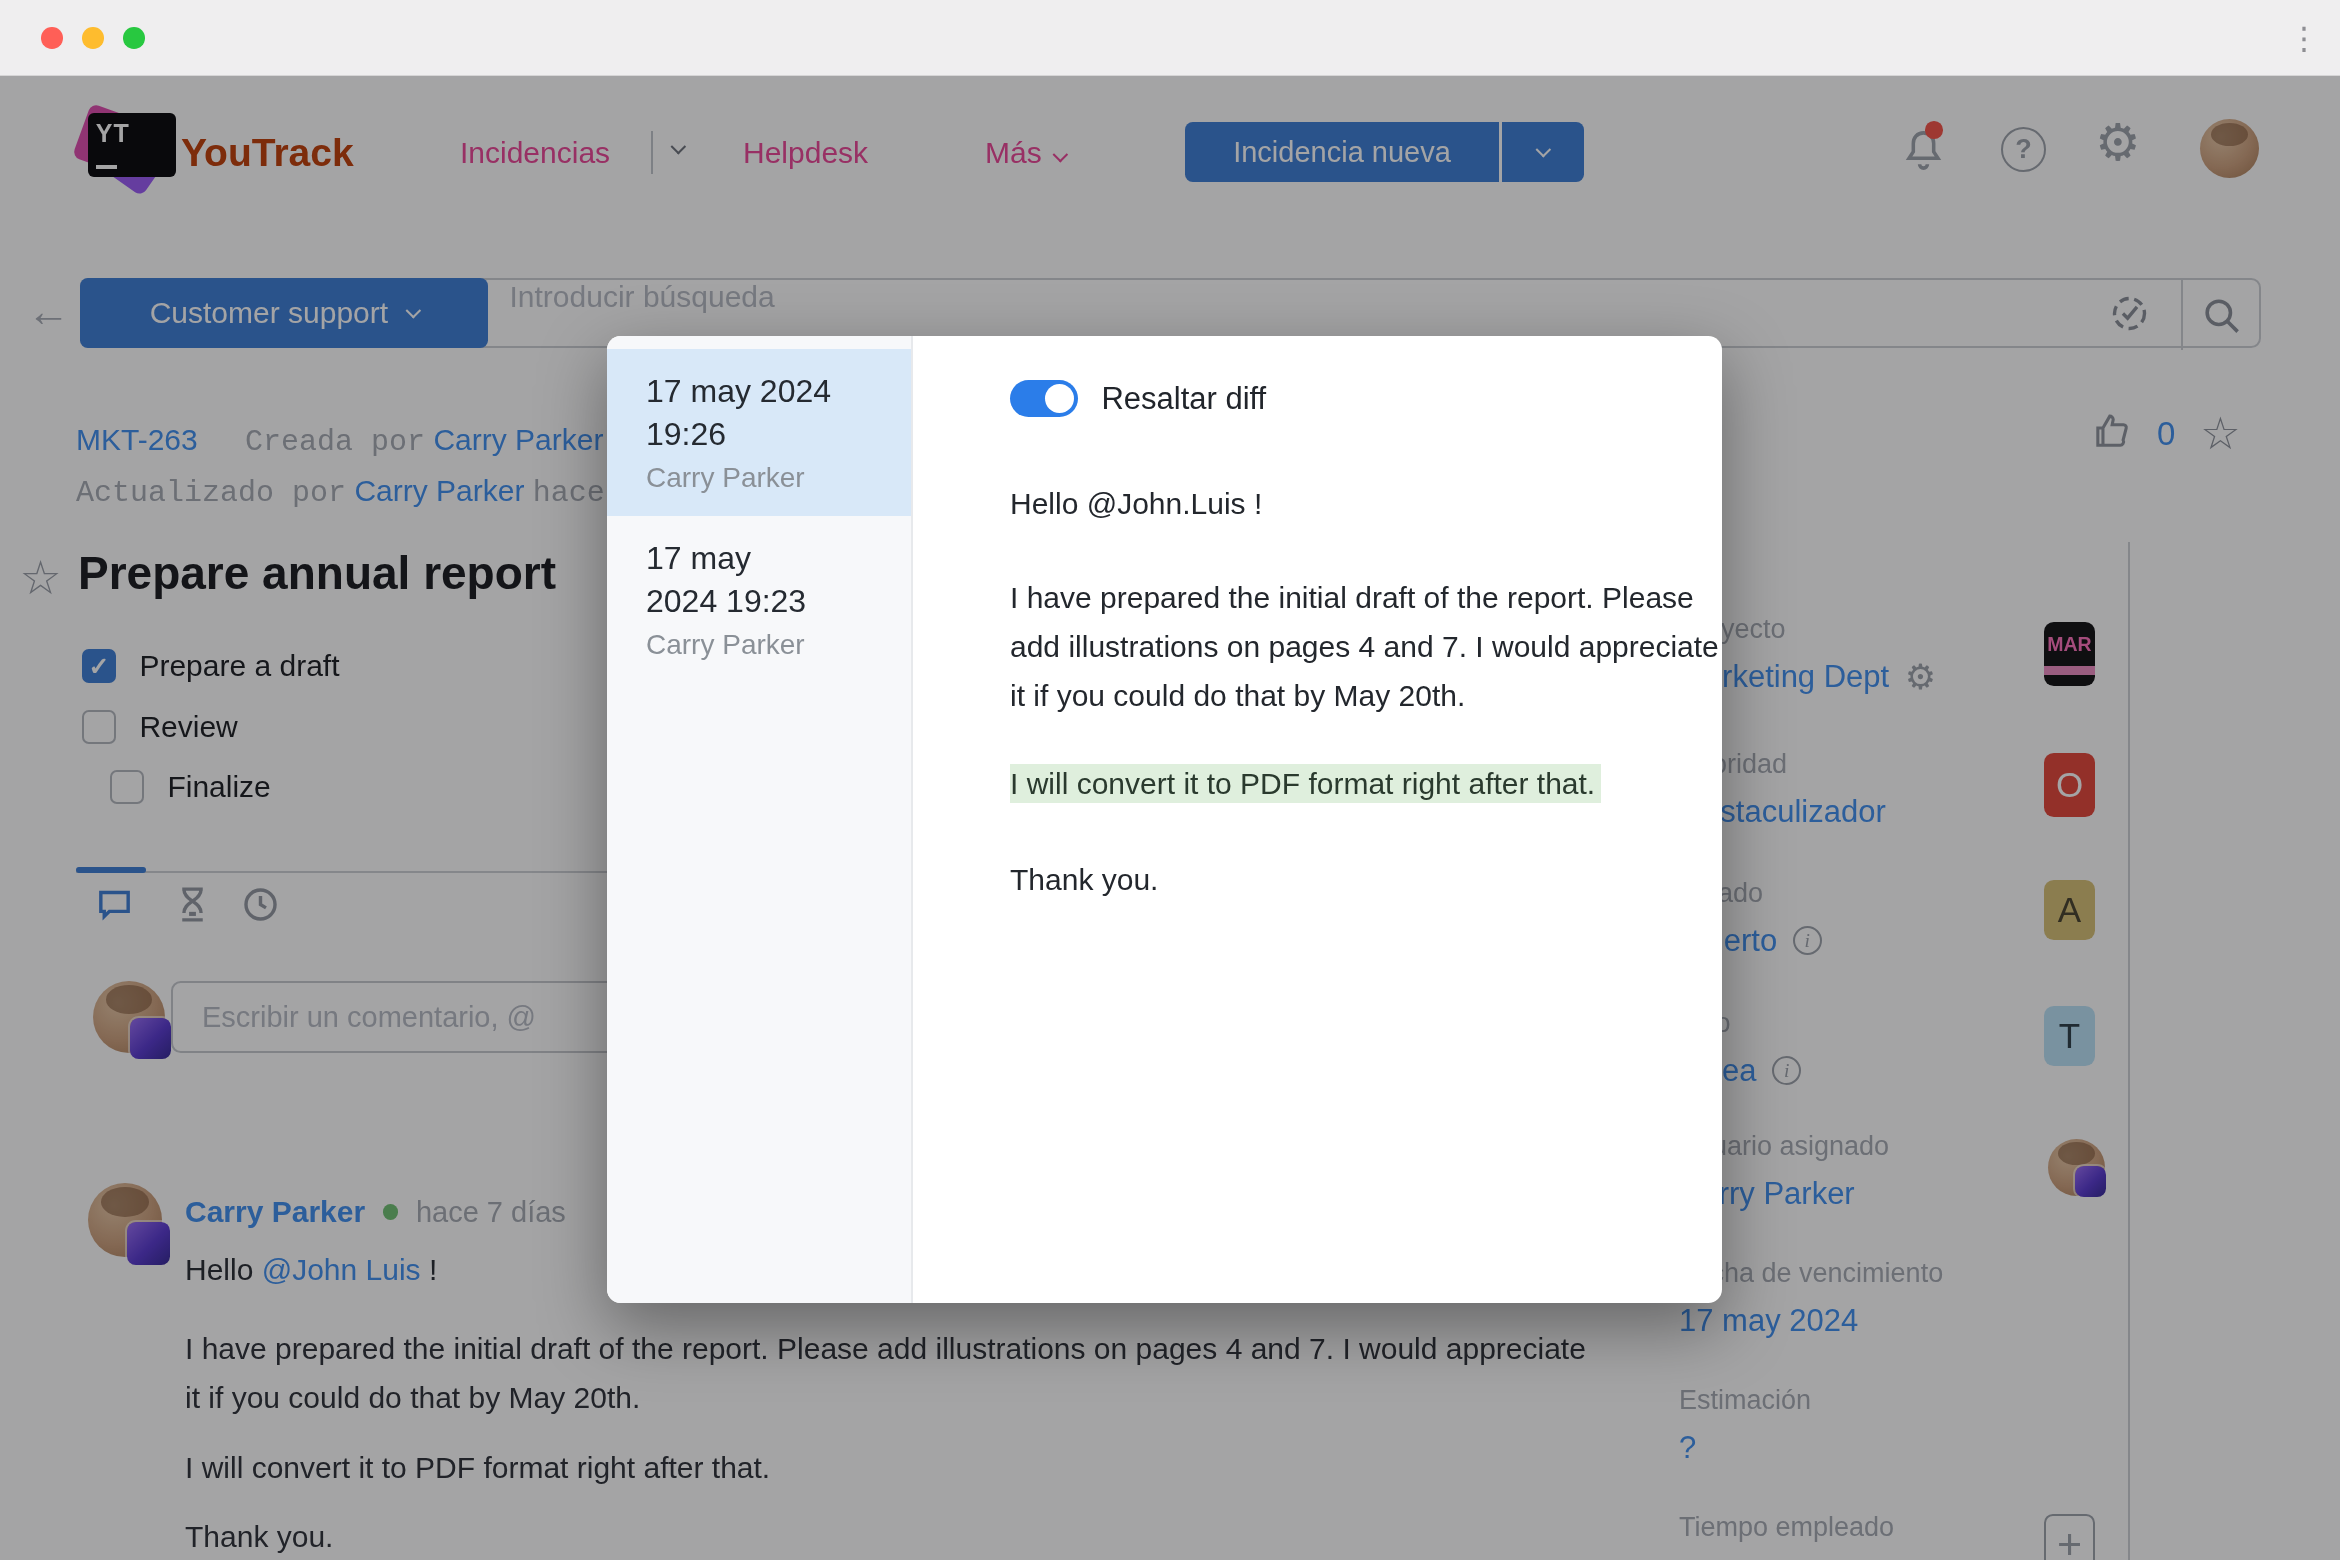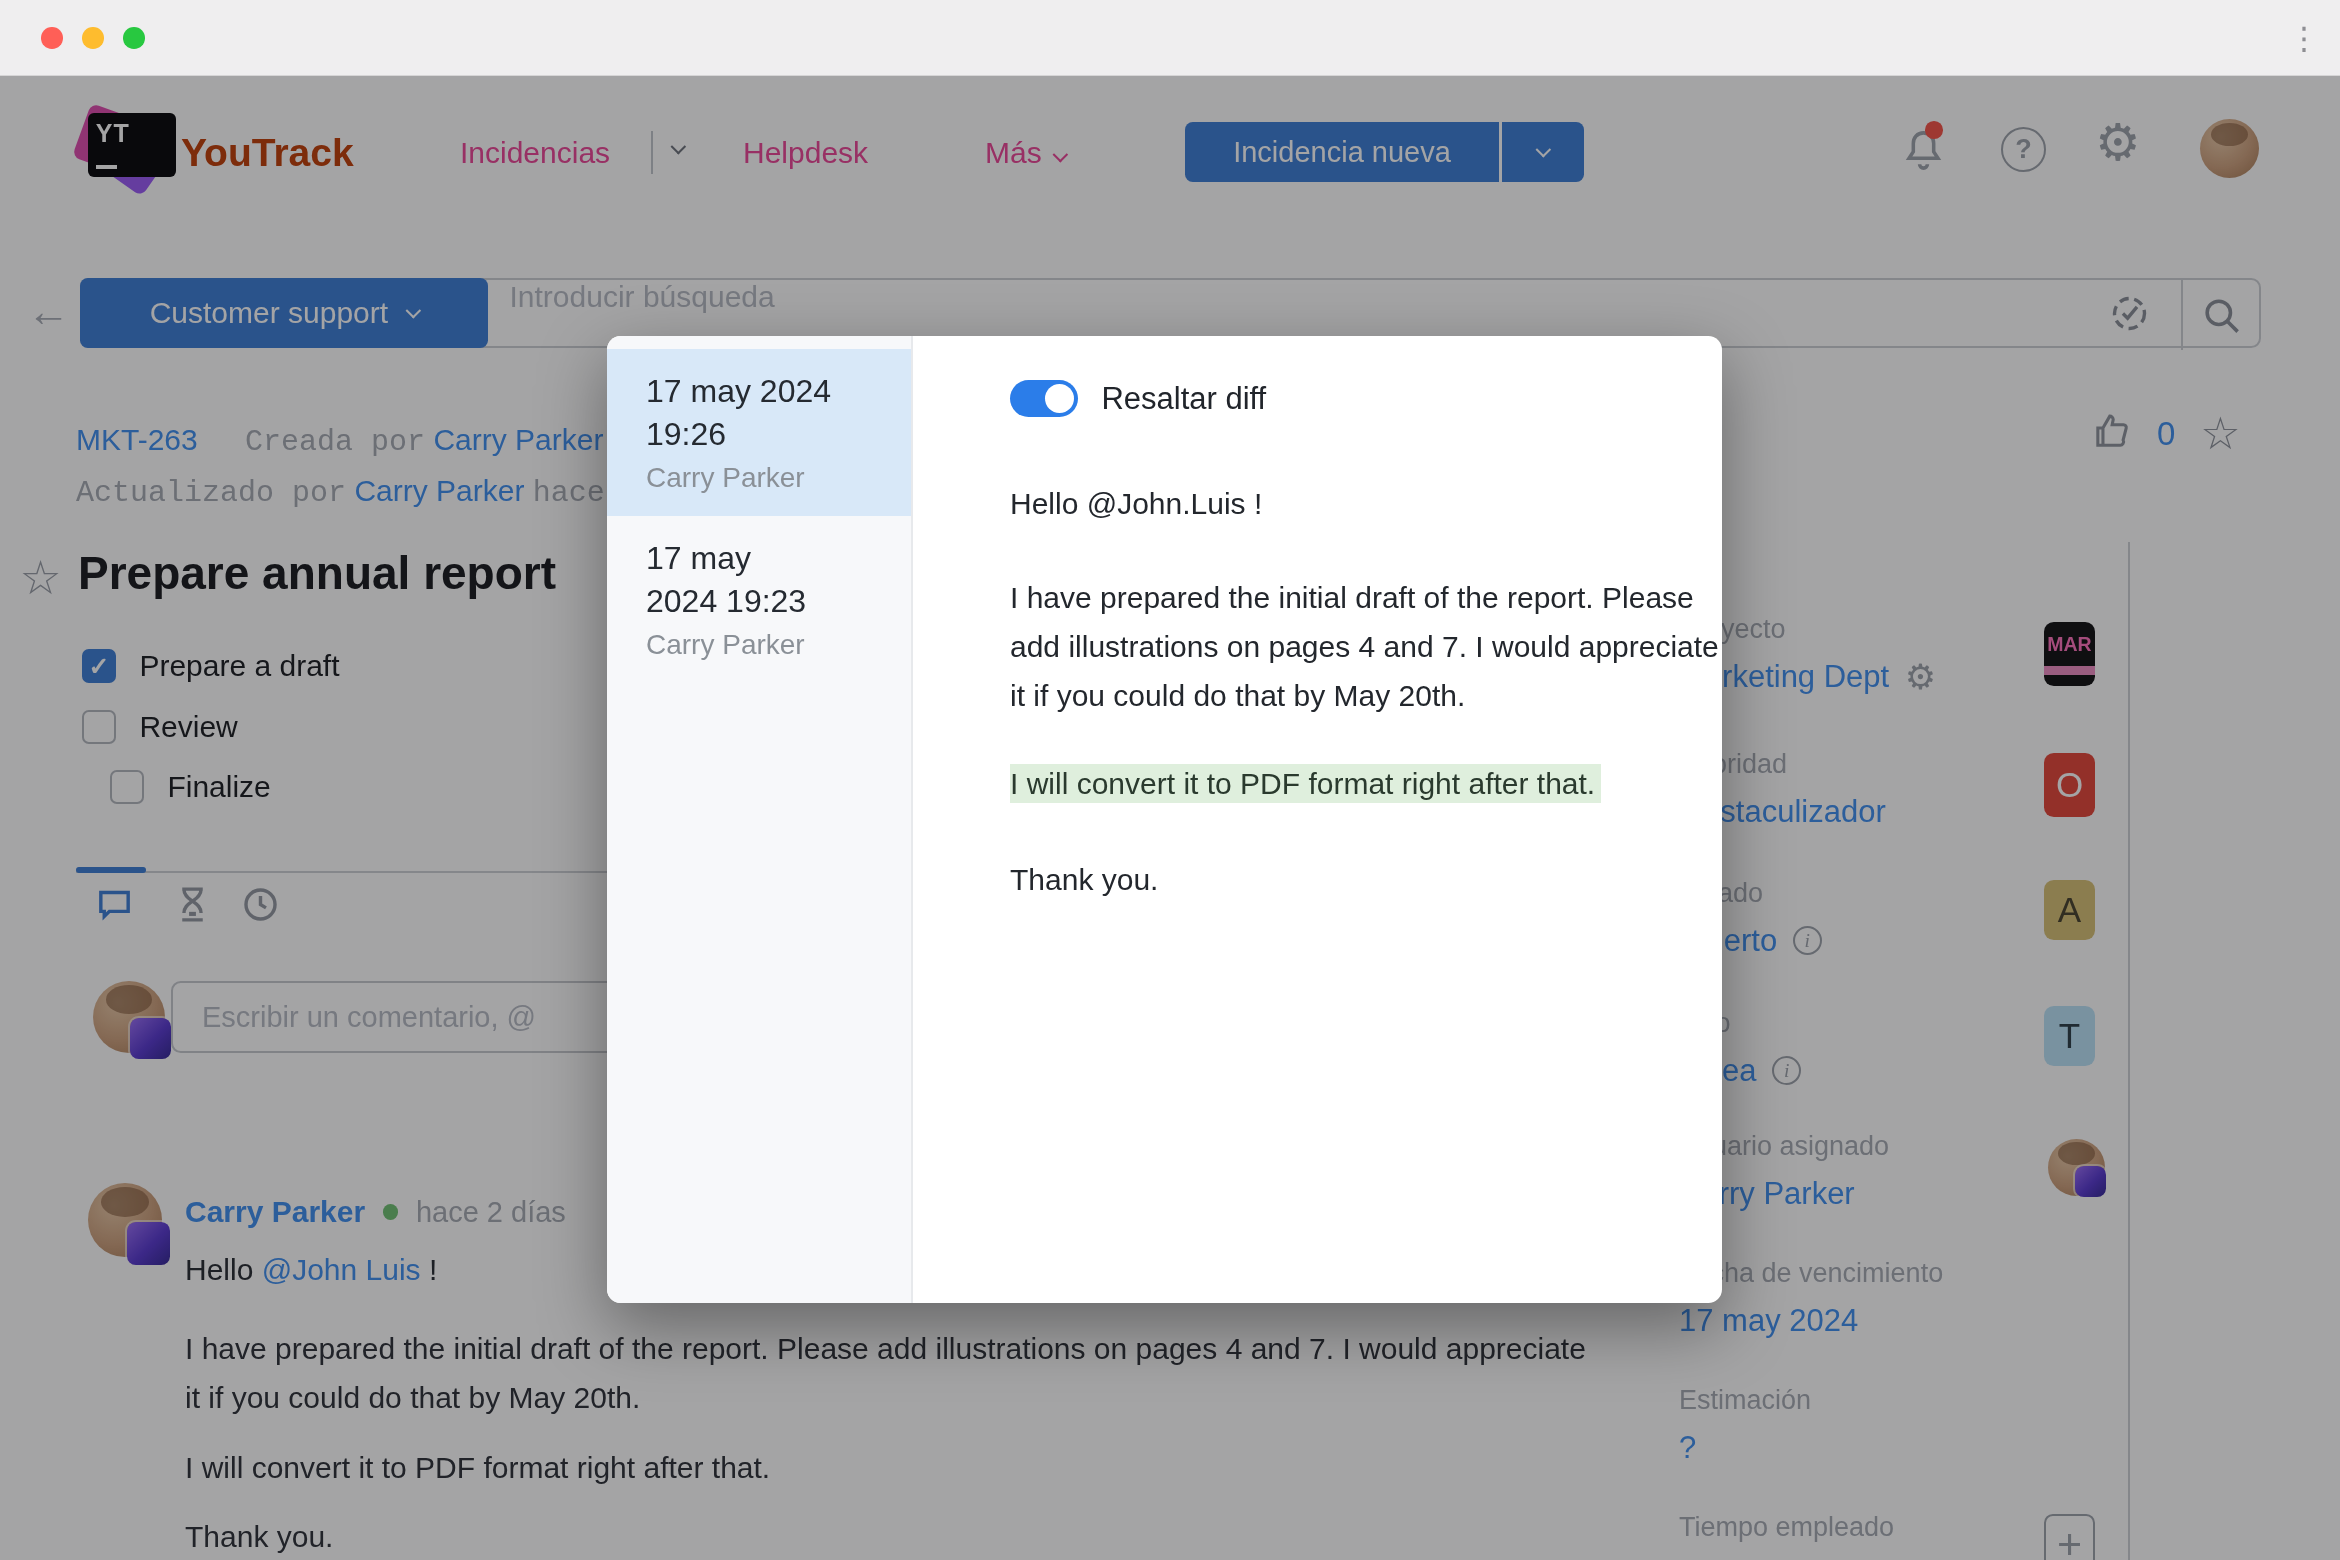--- a/index.html
+++ b/index.html
@@ -262,21 +262,21 @@
     <div class="compose-box">
       <span class="compose-ph">Escribir un comentario, @</span>
     </div>
 
     <div class="avatar cm-av">
       <div class="av-badge" style="left:39px; top:39px; width:43px; height:43px;"></div>
     </div>
     <div class="cm-head">
       <span class="cm-name">Carry Parker</span>
       <span class="cm-dot"></span>
-      <span class="cm-ago">hace 2 días</span>
+      <span class="cm-ago">hace 7 días</span>
     </div>
     <div class="cm-hello">
       <span>Hello </span><span class="link">@John Luis</span><span> !</span>
     </div>
     <div class="cm-body">
       <p>I have prepared the initial draft of the report. Please add illustrations on pages 4 and 7. I would appreciate it if you could do that by May 20th.</p>
       <p>I will convert it to PDF format right after that.</p>
       <p>Thank you.</p>
     </div>
 

